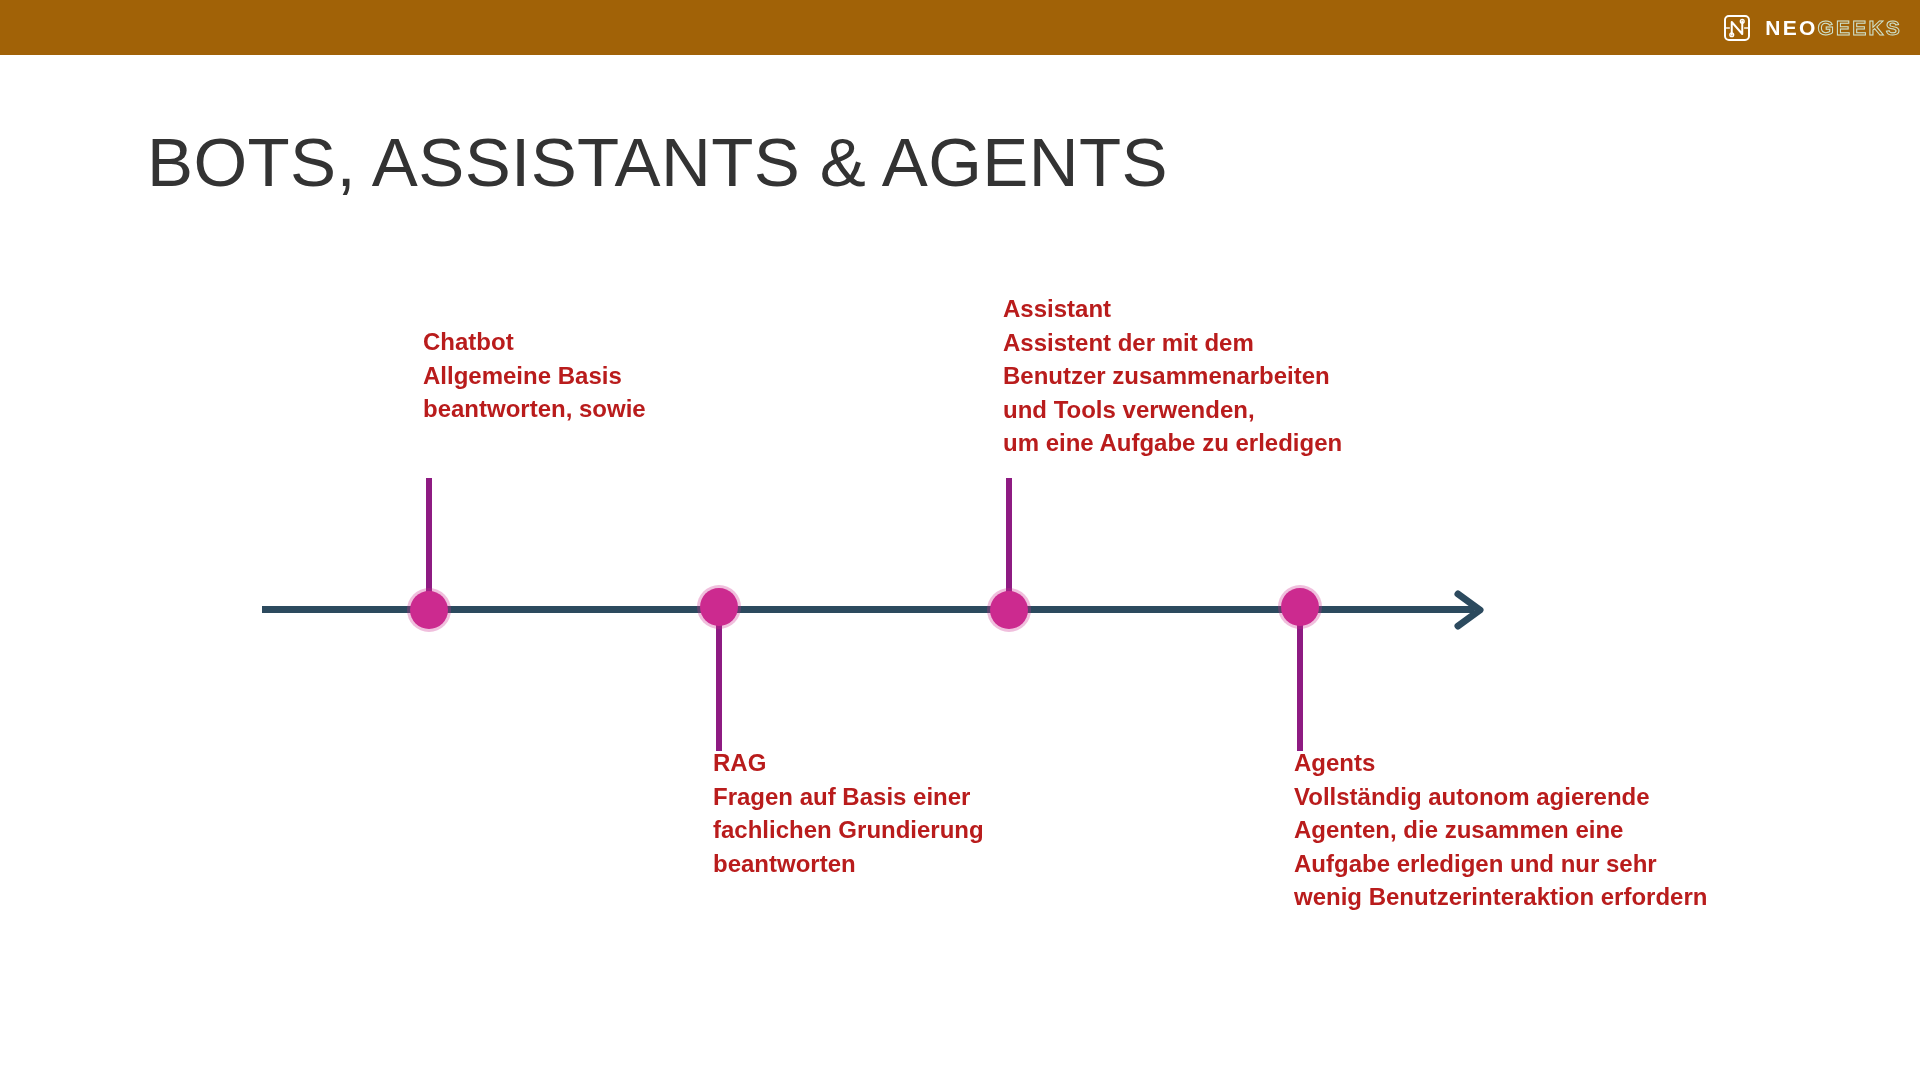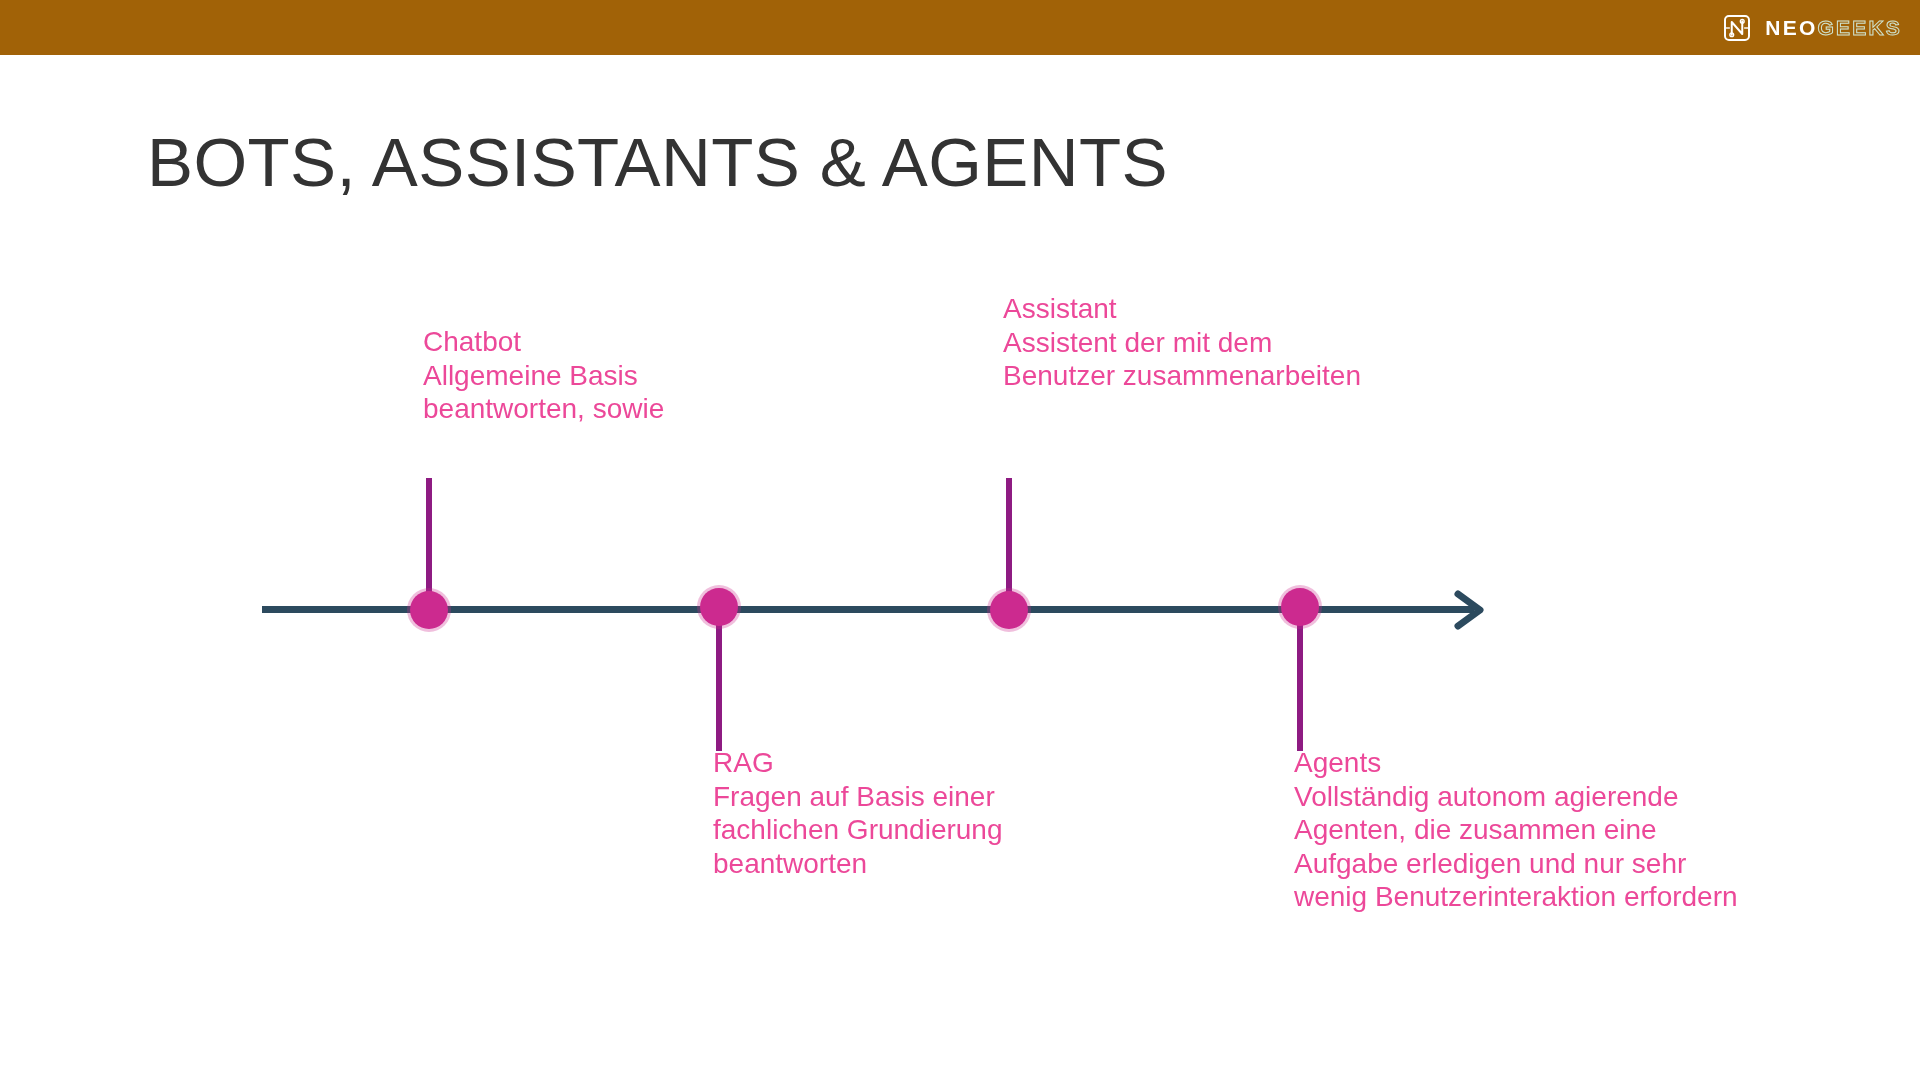--- a/index.html
+++ b/index.html
@@ -96,23 +96,23 @@
   .node-dot {
     position: absolute;
     width: 38px;
     height: 38px;
     border-radius: 50%;
     background: #cc2a8f;
     box-shadow: 0 0 0 3px rgba(204, 42, 143, 0.30);
   }
   .node-text {
     position: absolute;
-    font-size: 28px;
-    font-weight: 400;
-    color: #ec4899;
+    font-size: 24px;
+    font-weight: 700;
+    color: #b91c1c;
     line-height: 33.5px;
     white-space: nowrap;
   }
   .node-text .head { display: block; }
   .node-text .line { display: block; }
 </style>
 </head>
 <body>
 
 <div class="brandbar">
@@ -160,20 +160,22 @@
     </div>
   </div>
 
   <div class="node">
     <div class="node-stem" style="left:1006px; top:478px; height:134px;"></div>
     <div class="node-dot" style="left:990px; top:591px;"></div>
     <div class="node-text" style="left:1003px; top:292px;">
       <span class="head">Assistant</span>
       <span class="line">Assistent der mit dem</span>
       <span class="line">Benutzer zusammenarbeiten</span>
+      <span class="line">und Tools verwenden,</span>
+      <span class="line">um eine Aufgabe zu erledigen</span>
     </div>
   </div>
 
   <div class="node">
     <div class="node-stem" style="left:1297px; top:607px; height:144px;"></div>
     <div class="node-dot" style="left:1281px; top:588px;"></div>
     <div class="node-text" style="left:1294px; top:746px;">
       <span class="head">Agents</span>
       <span class="line">Vollständig autonom agierende</span>
       <span class="line">Agenten, die zusammen eine</span>

